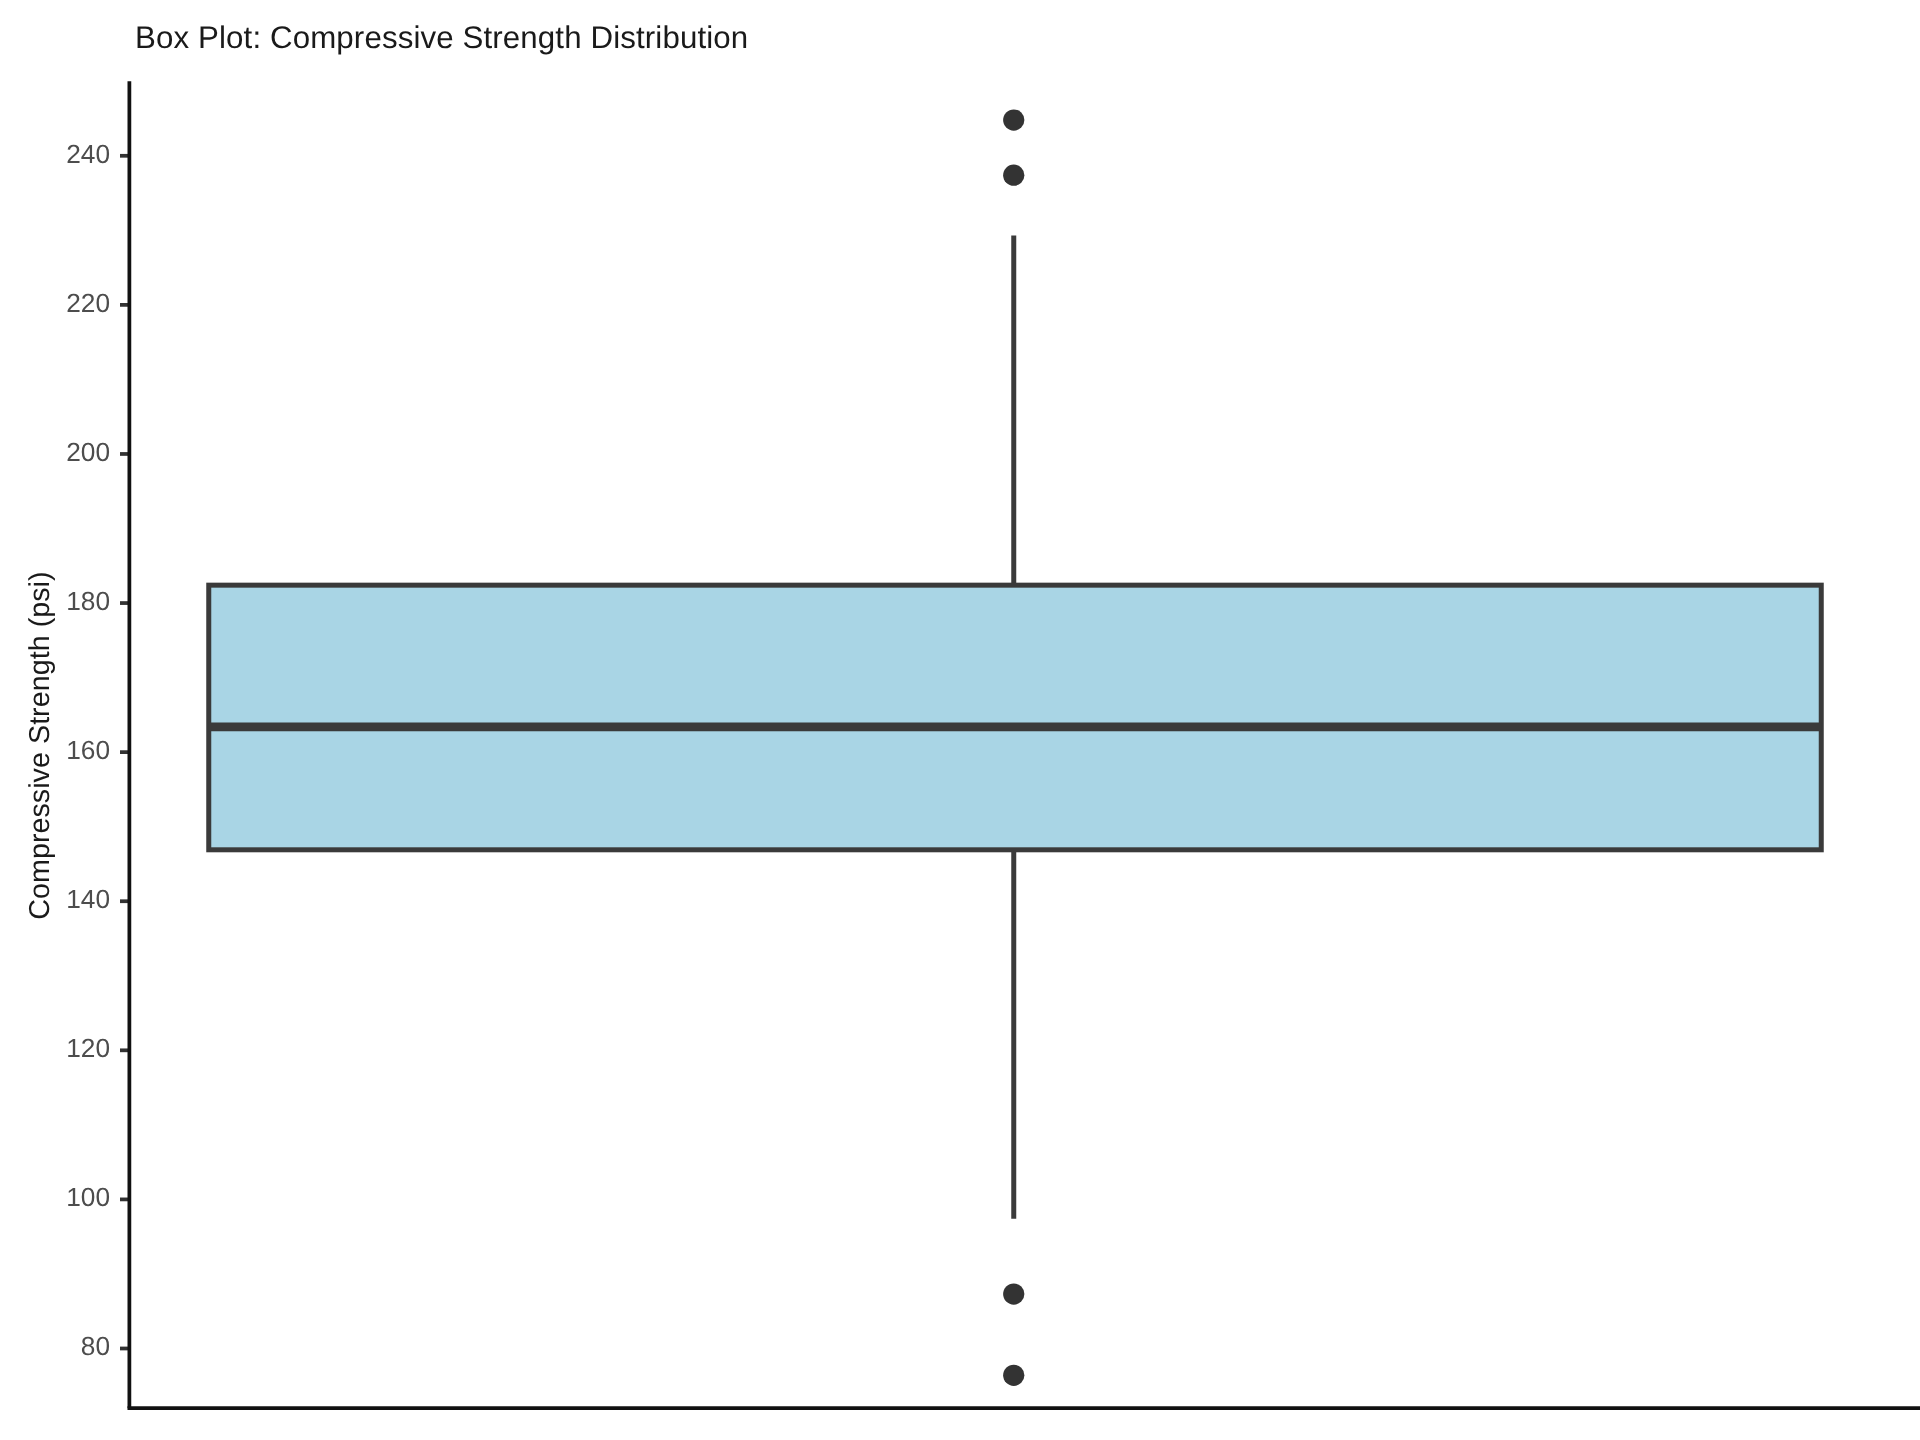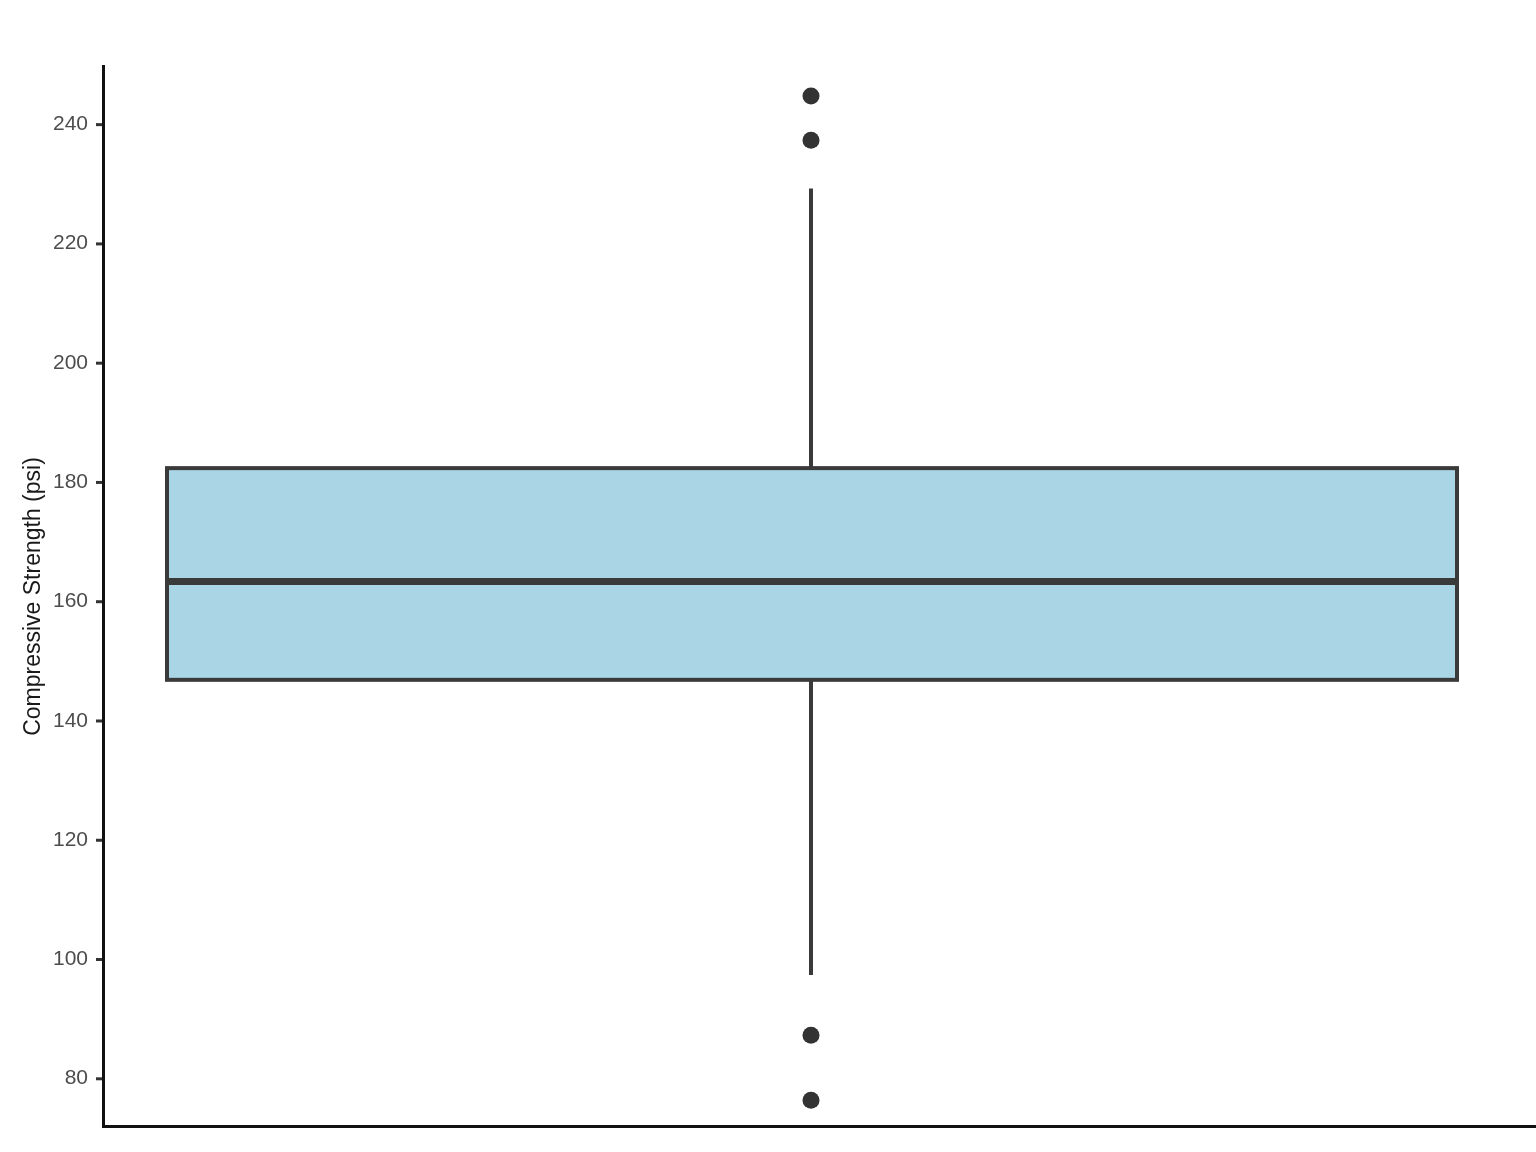--- a/index.html
+++ b/index.html
@@ -76,20 +76,21 @@
   .outlier-pt {
     fill: #333333;
     stroke: none;
   }
 </style>
 </head>
 <body>
 
 <div id="figure">
 
+  <div class="chart-title">Box Plot: Compressive Strength Distribution</div>
 
   <div class="y-axis-title">Compressive Strength (psi)</div>
 
   <svg id="plot-svg" width="1536" height="1152">
     <g id="tick-labels">
         <text class="tick-label" x="88" y="1078.7921348314608">80</text>
         <text class="tick-label" x="88" y="959.5224719101124">100</text>
         <text class="tick-label" x="88" y="840.2528089887641">120</text>
         <text class="tick-label" x="88" y="720.9831460674156">140</text>
         <text class="tick-label" x="88" y="601.7134831460675">160</text>

